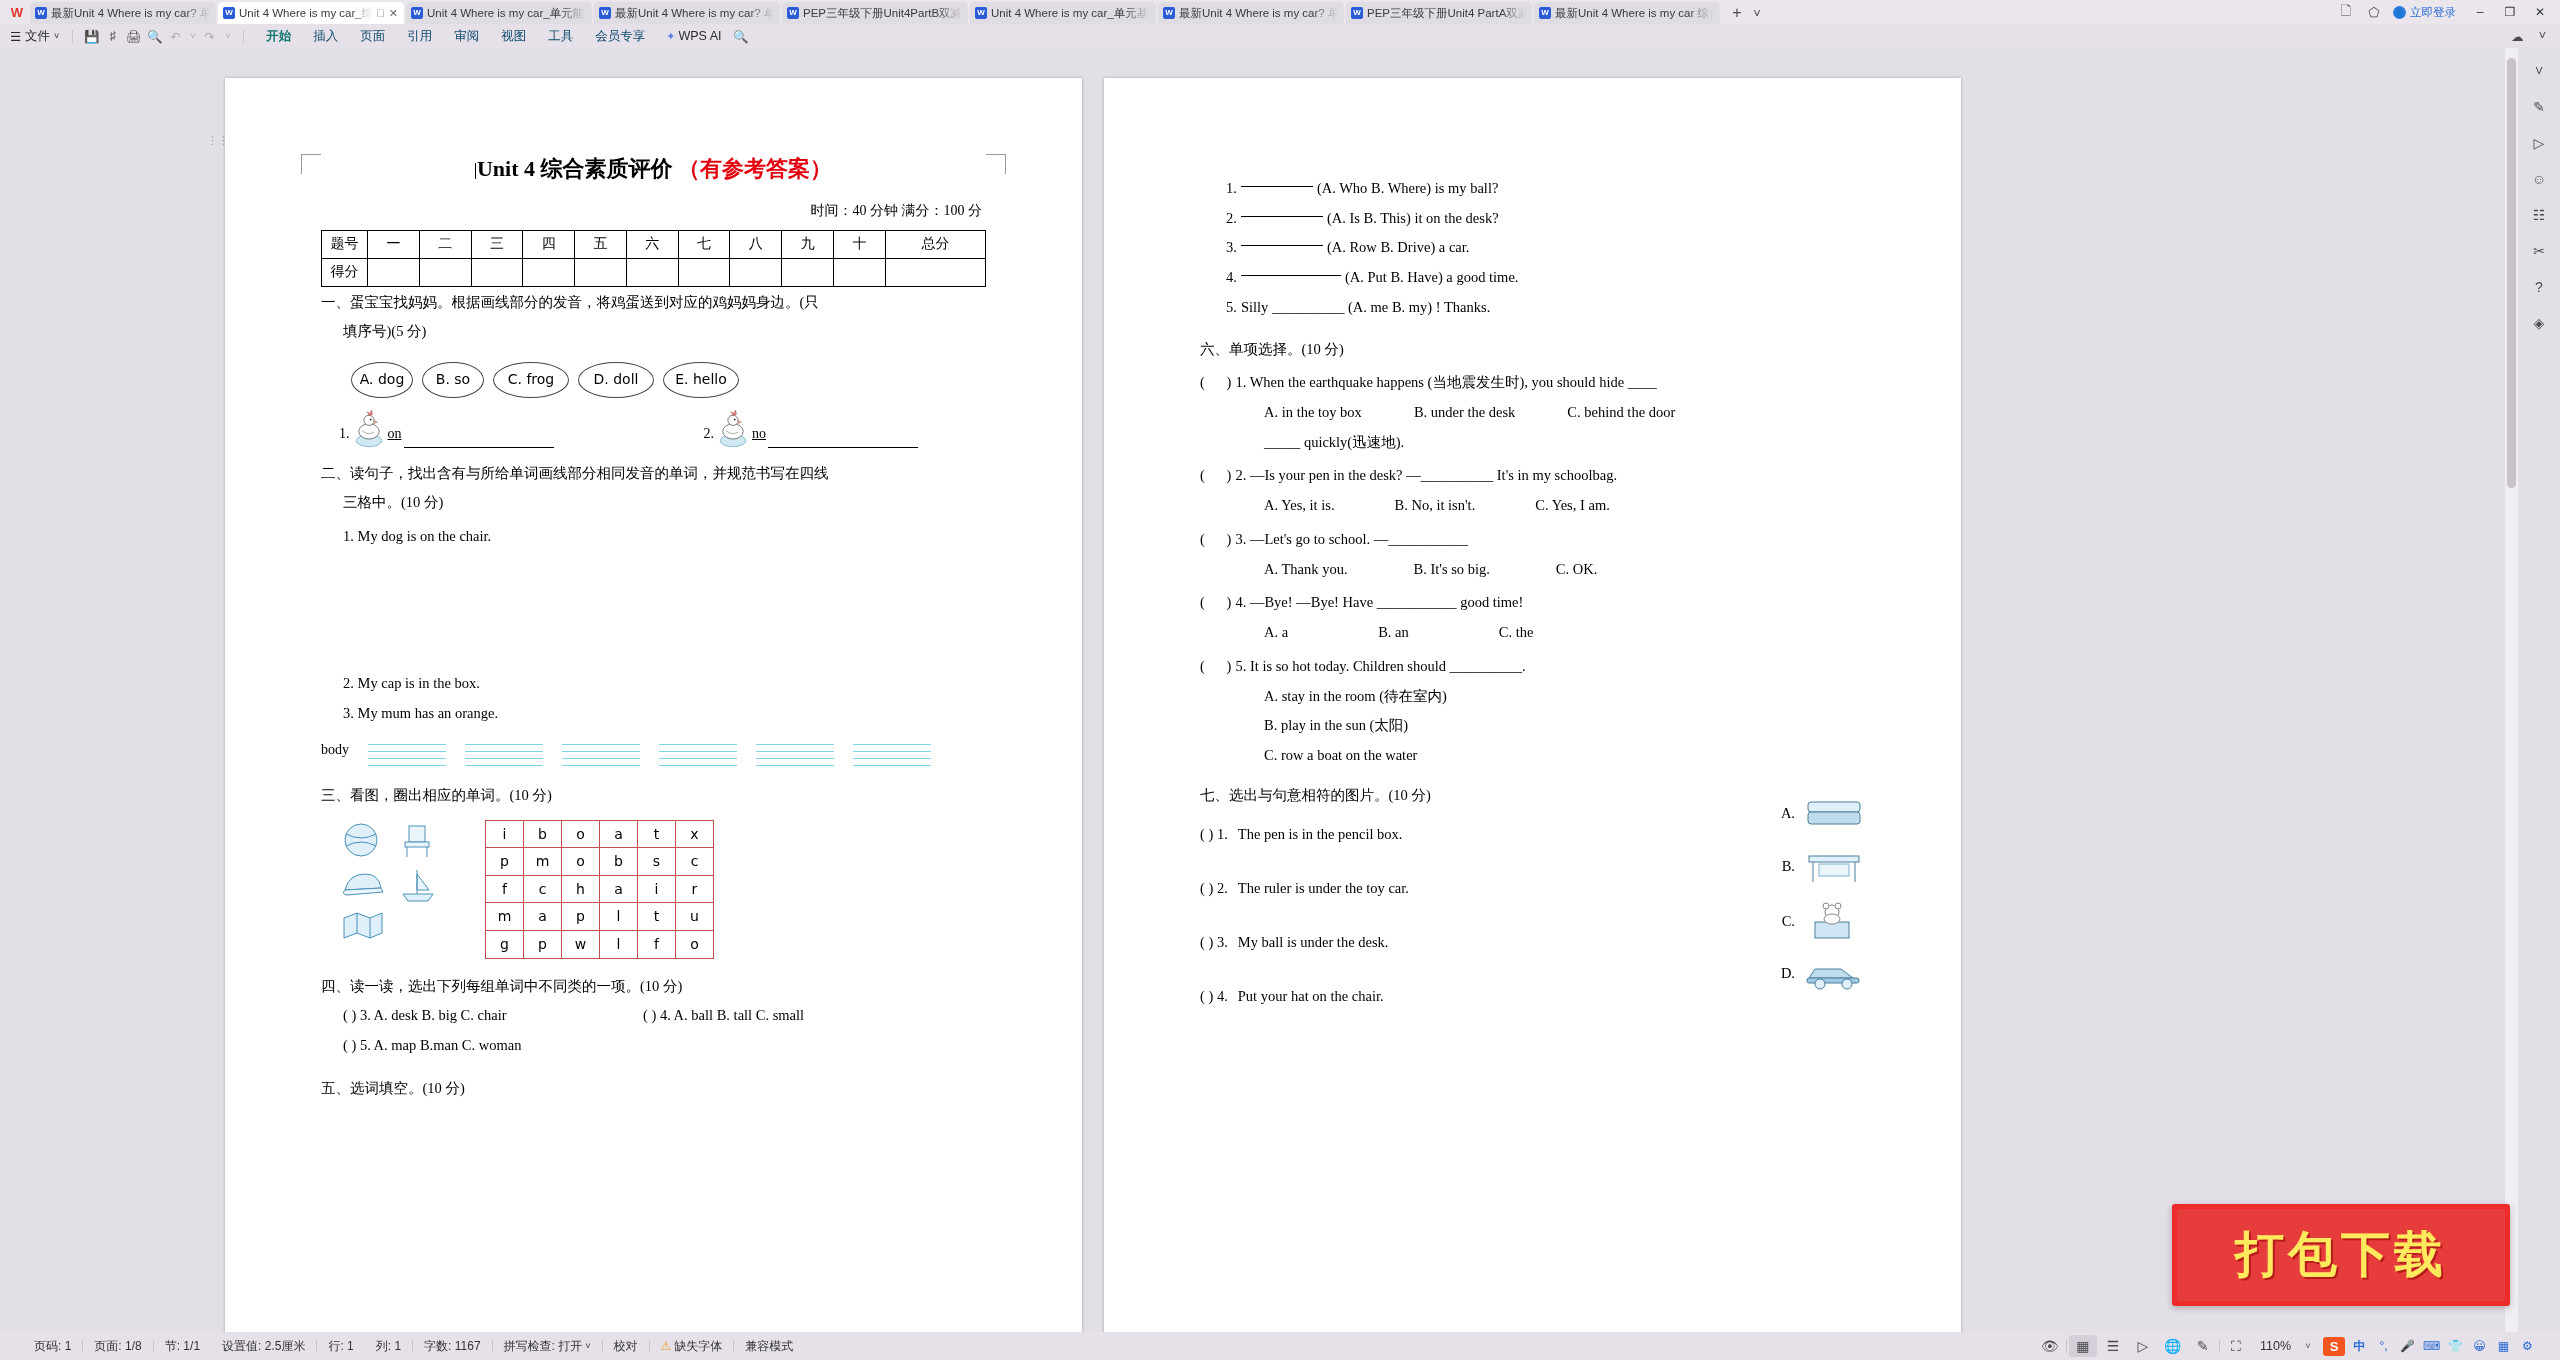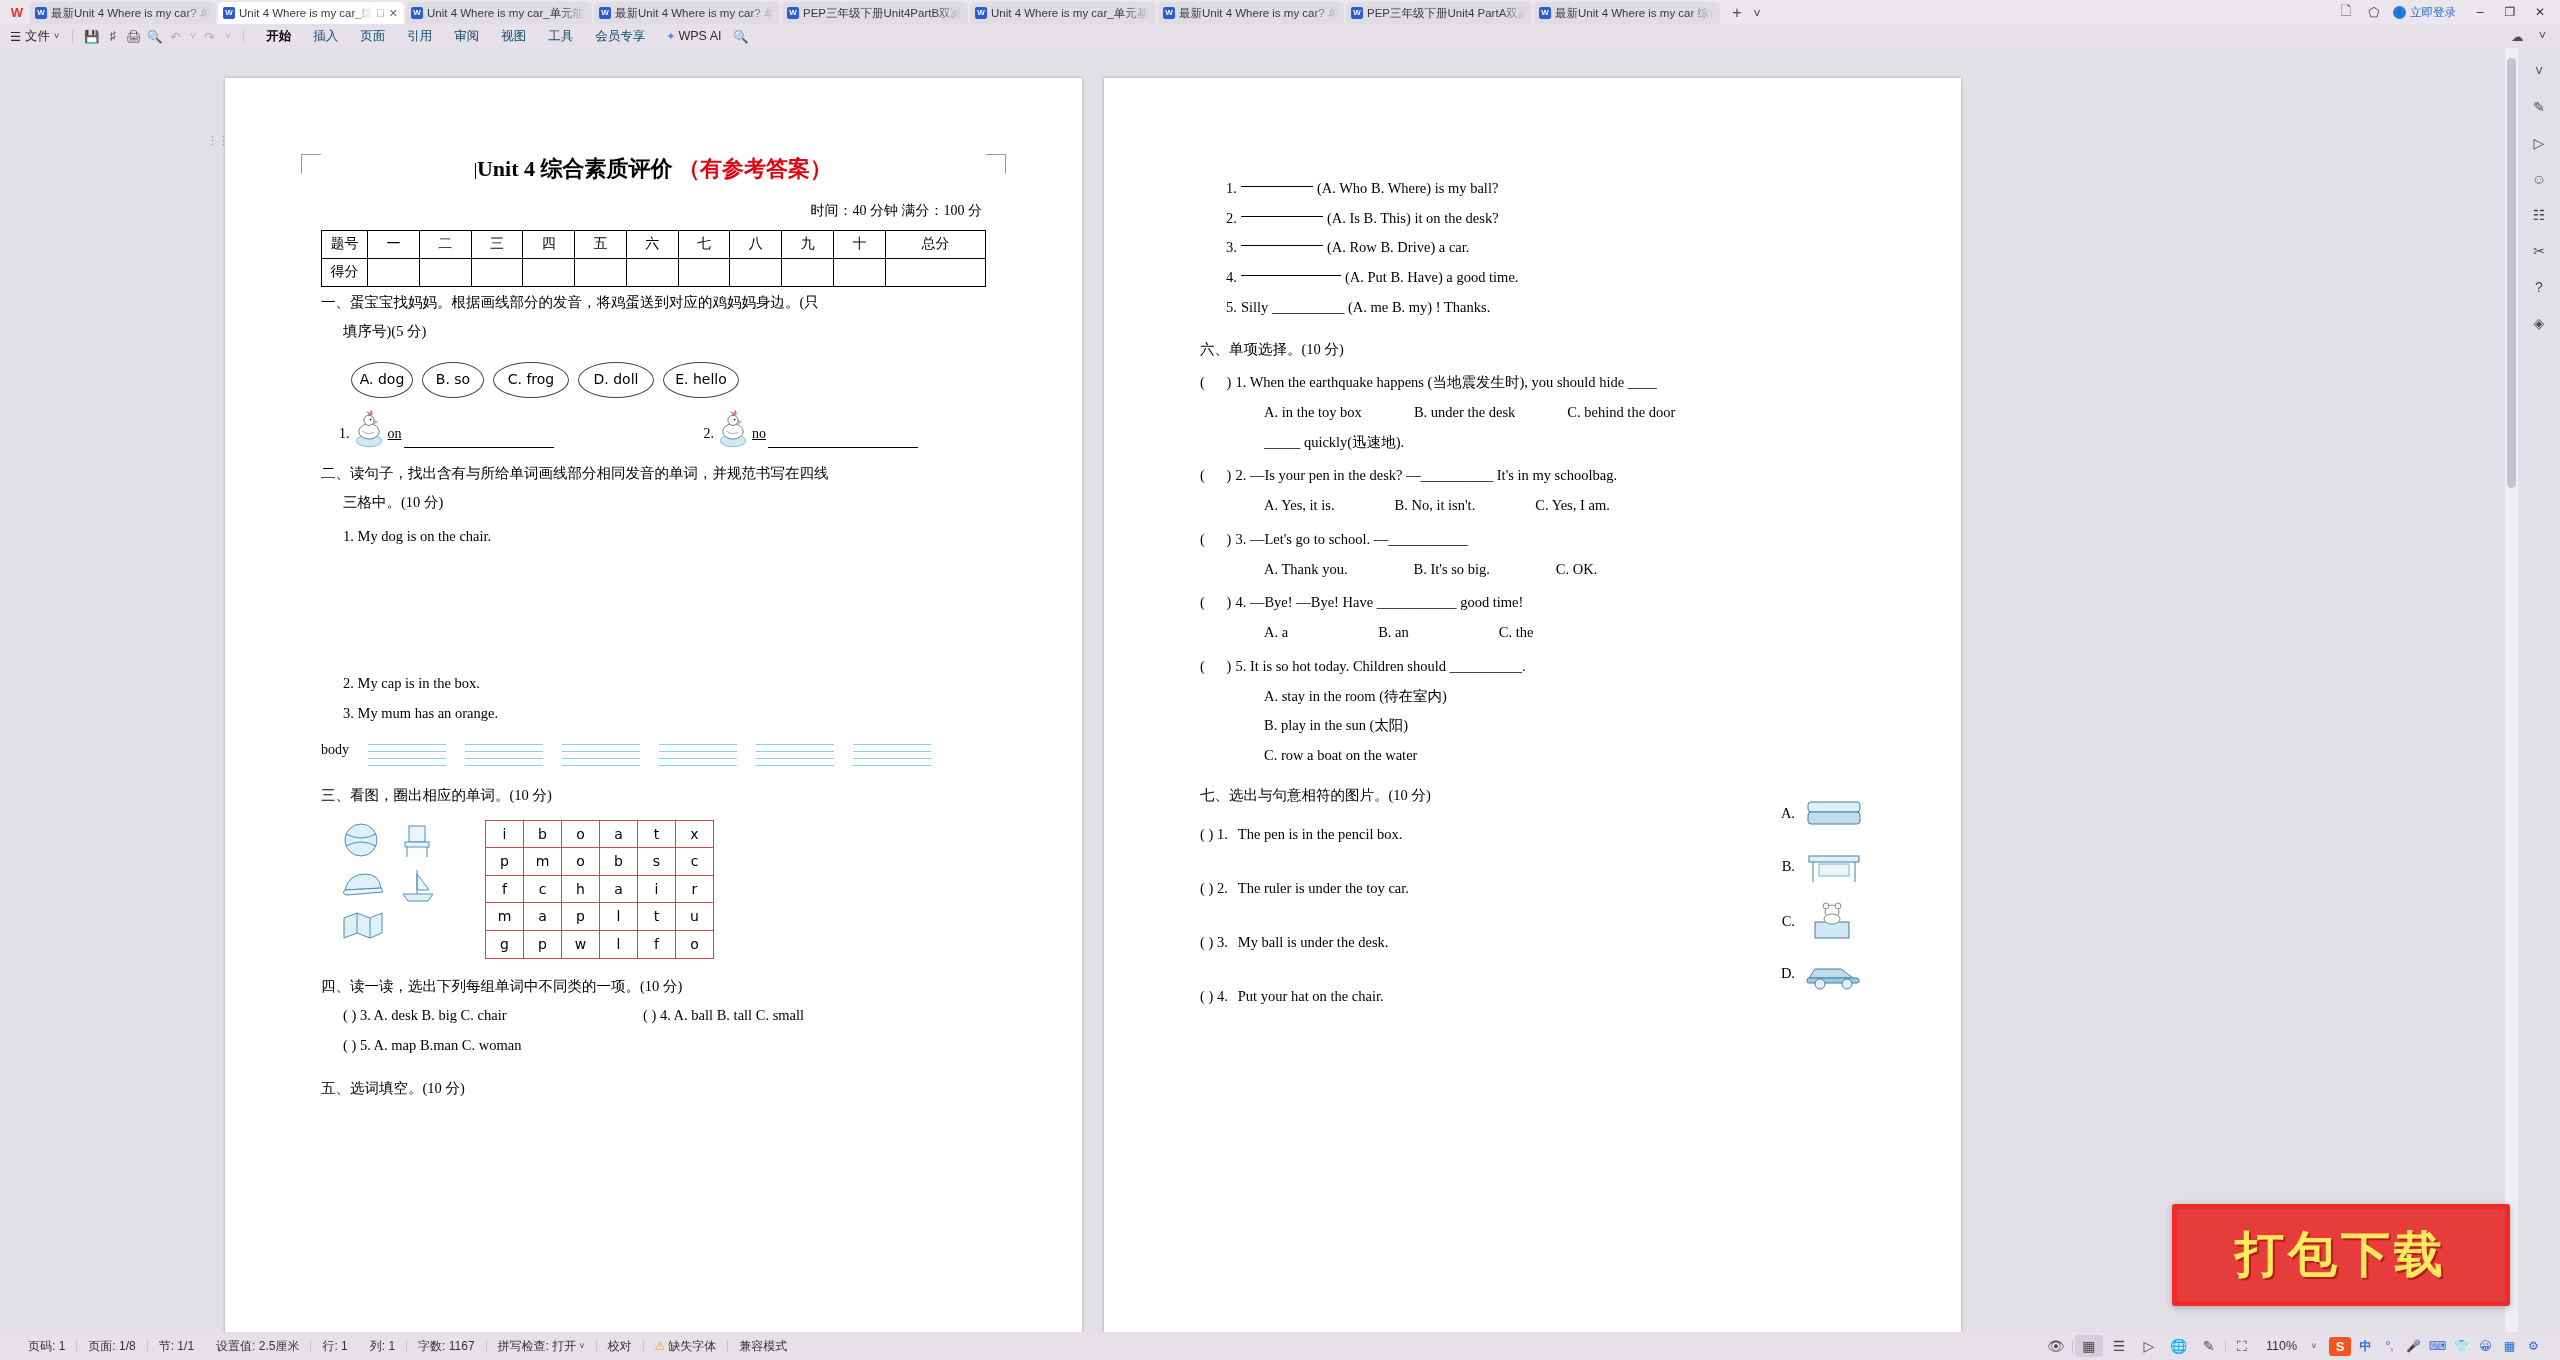--- a/index.html
+++ b/index.html
@@ -67,21 +67,21 @@
     padding-left:8px;gap:0px;font-size:12.5px;
   }
   .file-menu{display:flex;align-items:center;gap:4px;padding:0 8px 0 2px;color:#2b2b2b;}
   .hamb{display:inline-block;width:11px;}
   .qat{display:flex;align-items:center;gap:2px;padding:0 4px;}
   .qbtn{width:19px;height:19px;display:flex;align-items:center;justify-content:center;color:#4b4b4b;}
   .qbtn.dim{color:#b0acb3;}
   .vsep{width:1px;height:13px;background:#c9c4cd;margin:0 5px;}
   .menus{display:flex;align-items:center;gap:0;margin-left:6px;}
   .menu-item{padding:2px 11px;color:#0c4a6e;font-size:12.5px;white-space:nowrap;}
-  .menu-item.active{color:#000000;font-weight:bold;}
+  .menu-item.active{color:#0f766e;font-weight:bold;}
   .wpsai{display:flex;align-items:center;gap:3px;color:#2d2d2d;margin-left:10px;font-size:12.5px;}
   .wpsai .sp{color:#5b7fe0;font-size:11px;}
   .ribbon-right{margin-left:auto;display:flex;align-items:center;gap:6px;padding-right:8px;}
 
   
   #workspace{
     position:relative;
     height:calc(1360px - 24px - 24px - 28px);
     background:#e3dfe6;
     overflow:hidden;
@@ -177,21 +177,21 @@
   }
   #banner .btxt{
     font-family:"DejaVu Sans",sans-serif;
     font-weight:bold;font-size:49px;color:#ffe95c;letter-spacing:4px;
     text-shadow:2px 2px 0 #b71c1c;
   }
 
   
   #status{
     height:28px;background:#e6e1e9;display:flex;align-items:center;
-    font-size:12px;color:#333;padding:0 17px;justify-content:space-between;
+    font-size:12px;color:#333;padding:0 23px;justify-content:space-between;
   }
   .st{ padding:0 11px; white-space:nowrap; display:flex; align-items:center; gap:3px;}
   .ssep{width:1px;height:13px;background:#c9c4cd;}
   .status-right{margin-left:auto;display:flex;align-items:center;gap:2px;}
   .sbtn{width:28px;height:22px;display:flex;align-items:center;justify-content:center;color:#4a4a4a;font-size:14px;}
   .sbtn.sel{background:#d3ced8;border-radius:3px;}
   .zoom{padding:0 8px;font-size:12.5px;}
   .tray{display:flex;align-items:center;gap:5px;padding-left:6px;}
   .tray .ti{width:19px;height:19px;display:flex;align-items:center;justify-content:center;font-size:12px;}
   .sogou{width:22px;height:19px;background:#f4541d;color:#fff;border-radius:3px;display:flex;align-items:center;justify-content:center;font-weight:bold;font-size:13px;}

